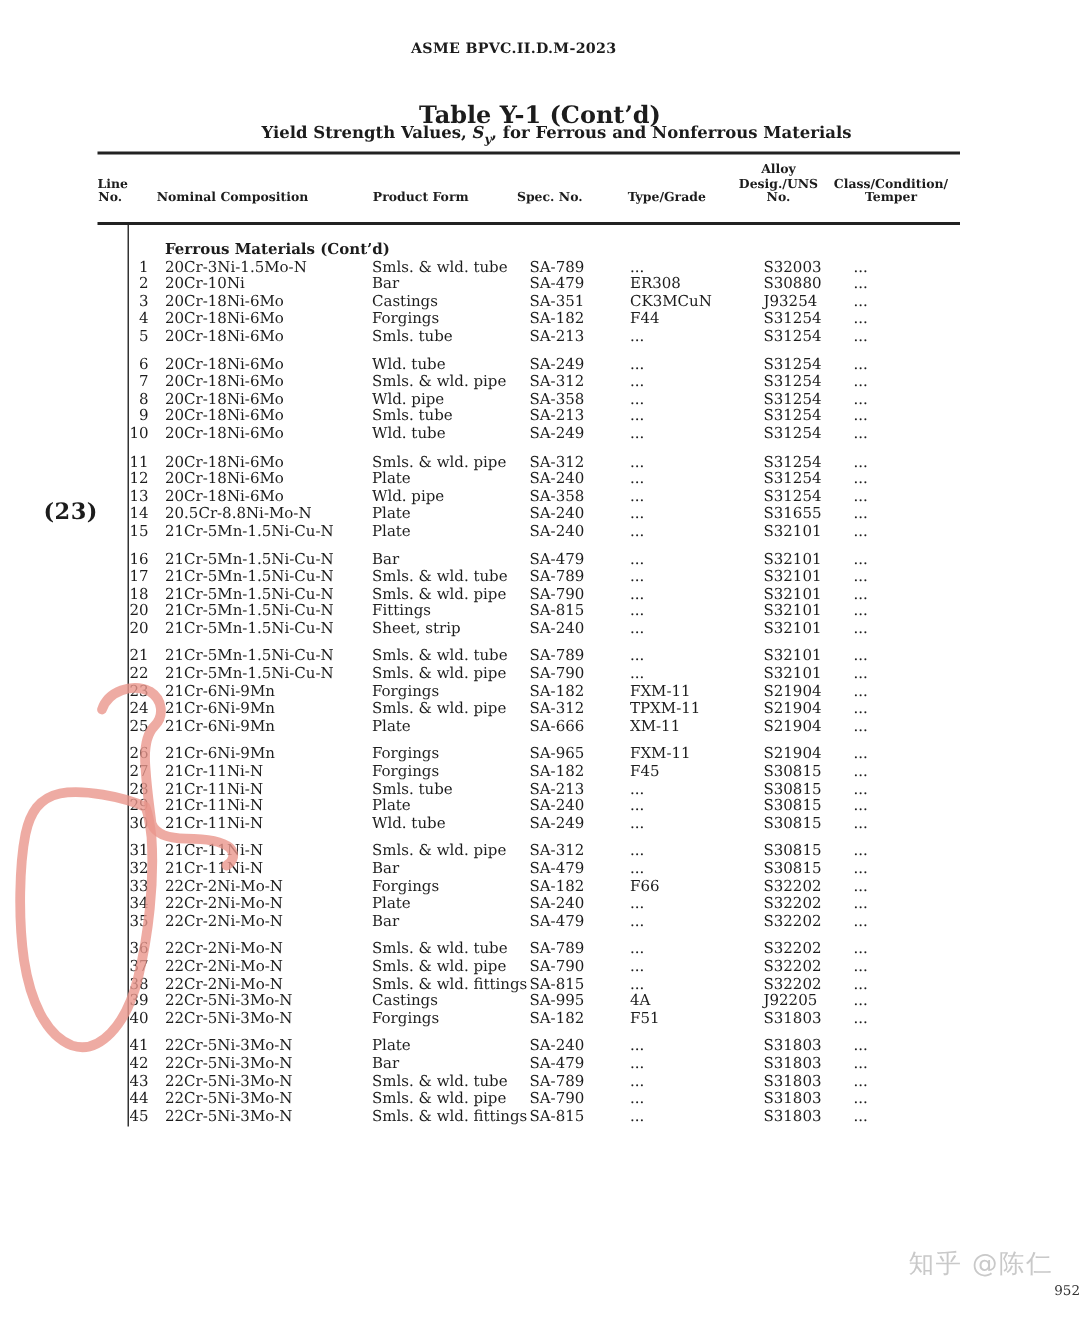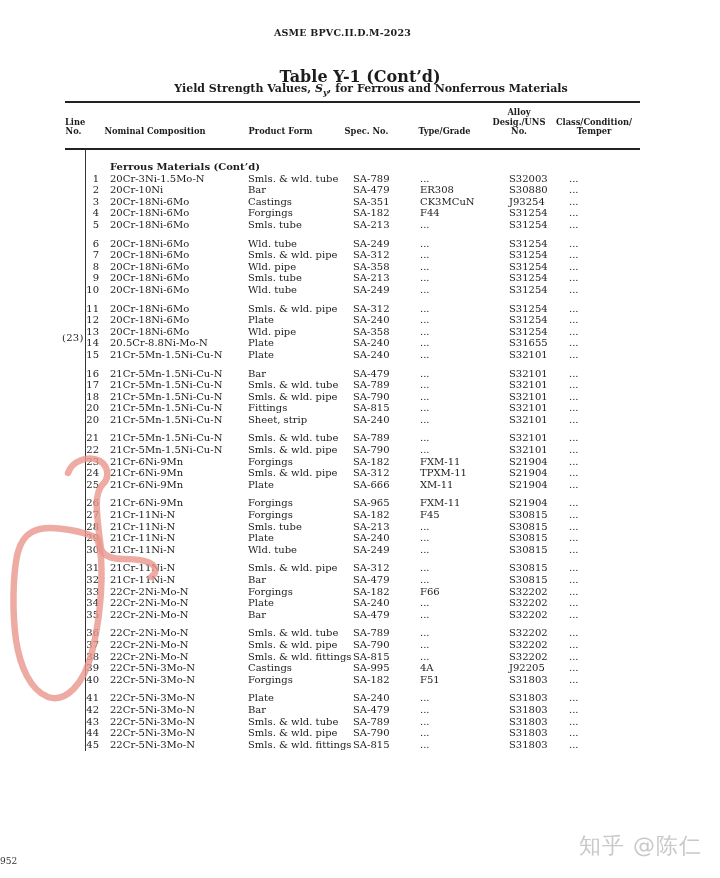--- a/index.html
+++ b/index.html
@@ -10,37 +10,37 @@
   .tbl-title{position:absolute;top:67px;left:0;width:720px;text-align:center;
         font-size:16px;font-weight:bold;}
   .tbl-subtitle{position:absolute;top:82px;left:11px;width:720px;text-align:center;
         font-size:11px;font-weight:bold;}
   .tbl-subtitle .sym{font-style:italic;}
   .tbl-subtitle sub{font-size:8px;font-style:italic;}
   .rule{position:absolute;left:65px;width:575px;background:#222;}
   .rule-top{top:101px;height:2px;}
   .rule-head{top:148px;height:1.5px;}
   .change-bar{position:absolute;left:85px;top:150px;width:1.2px;height:601px;background:#333;}
-  .margin-note{position:absolute;left:29px;top:332px;font-size:10px;font-weight:normal;letter-spacing:.3px;margin-left:33px;}
+  .margin-note{position:absolute;left:29px;top:332px;font-size:15px;font-weight:bold;letter-spacing:.3px;}
   .grid-cols{display:grid;grid-template-columns:17px 146px 105px 67px 89px 60px 90px;}
   .thead{position:absolute;left:65px;top:108px;width:574px;height:39px;
         font-size:8.3px;font-weight:bold;line-height:9.6px;align-items:end;}
   .thead .hc{text-align:center;padding-bottom:12px;}
   .thead .h-line{text-align:center;}
   .tbody{position:absolute;left:65px;top:161px;width:574px;font-size:10px;margin-left:20px;}
   .section-row{height:11.6px;line-height:11.6px;font-weight:bold;padding-left:25px;white-space:nowrap;}
   .row{height:11.6px;line-height:11.6px;white-space:nowrap;}
   .row.group-start{margin-top:7px;}
   .cell{overflow:visible;}
   .c-line{text-align:right;padding-right:3px;}
   .c-comp{padding-left:8px;}
   .annotation-svg{position:absolute;left:0;top:0;width:720px;height:878px;pointer-events:none;}
   .annotation-svg path{fill:none;stroke-width:6.5;stroke-linecap:round;stroke-linejoin:round;opacity:.8;}
-  .page-number{position:absolute;top:856px;left:0;width:720px;text-align:left;font-size:9px;color:#333;}
-  .watermark{position:absolute;top:831px;right:18px;font-size:22px;color:#c9c9c9;
+  .page-number{position:absolute;top:856px;left:0;width:720px;text-align:right;font-size:9px;color:#333;}
+  .watermark{position:absolute;top:831px;right:18px;font-size:17px;color:#c9c9c9;
         font-family:"DejaVu Sans", sans-serif;letter-spacing:1px;}
 </style>
 </head>
 <body>
 
 <div class="page">
 
   <div class="doc-header">ASME BPVC.II.D.M-2023</div>
 
   <div class="tbl-title">Table Y-1 (Cont’d)</div>

